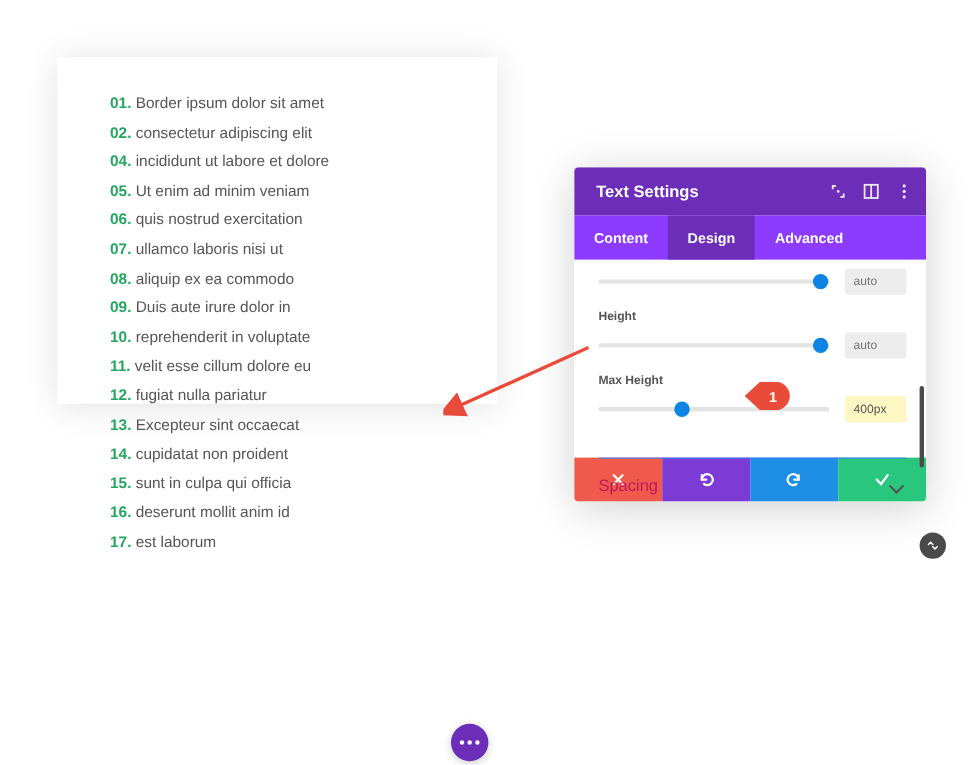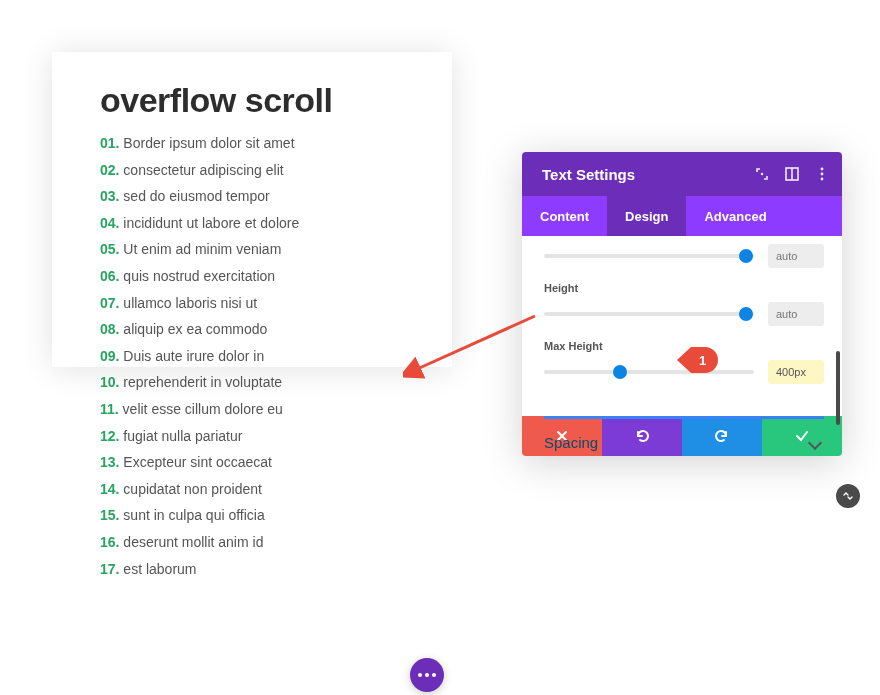--- a/index.html
+++ b/index.html
@@ -146,23 +146,23 @@
   .valbox.hl {
     background: #fdf7c4;
     color: #555;
   }
   .slider-top { margin-top: -4px; }
   .acc-row {
     height: 50px;
     display: flex;
     align-items: center;
     justify-content: space-between;
-    color: #0c4a6e;
+    color: #be185d;
     font-size: 15px;
-    border-top: 3px solid #3b82f6;
+    border-top: 1px solid #3b82f6;
     padding-right: 4px;
     cursor: pointer;
     gap: 44px;
   }
   .chev {
     width: 10px; height:10px;
     border-right:2px solid #555;
     border-bottom:2px solid #555;
     transform: rotate(45deg);
   }
@@ -235,25 +235,23 @@
     gap:3px;
     cursor:pointer;
     box-shadow: 0 2px 8px rgba(0,0,0,.2);
   }
   .fab span.dot { width:4px; height:4px; background:#fff; border-radius:50%; }
 </style>
 </head>
 <body>
 
 <div class="preview-card">
-  <h1 class="preview-heading">overflow scroll</h1>
   <ol class="ol">
       <li><span class="num">01.</span> <span class="txt">Border ipsum dolor sit amet</span></li>
       <li><span class="num">02.</span> <span class="txt">consectetur adipiscing elit</span></li>
-      <li><span class="num">03.</span> <span class="txt">sed do eiusmod tempor</span></li>
       <li><span class="num">04.</span> <span class="txt">incididunt ut labore et dolore</span></li>
       <li><span class="num">05.</span> <span class="txt">Ut enim ad minim veniam</span></li>
       <li><span class="num">06.</span> <span class="txt">quis nostrud exercitation</span></li>
       <li><span class="num">07.</span> <span class="txt">ullamco laboris nisi ut</span></li>
       <li><span class="num">08.</span> <span class="txt">aliquip ex ea commodo</span></li>
       <li><span class="num">09.</span> <span class="txt">Duis aute irure dolor in</span></li>
       <li><span class="num">10.</span> <span class="txt">reprehenderit in voluptate</span></li>
       <li><span class="num">11.</span> <span class="txt">velit esse cillum dolore eu</span></li>
       <li><span class="num">12.</span> <span class="txt">fugiat nulla pariatur</span></li>
       <li><span class="num">13.</span> <span class="txt">Excepteur sint occaecat</span></li>

